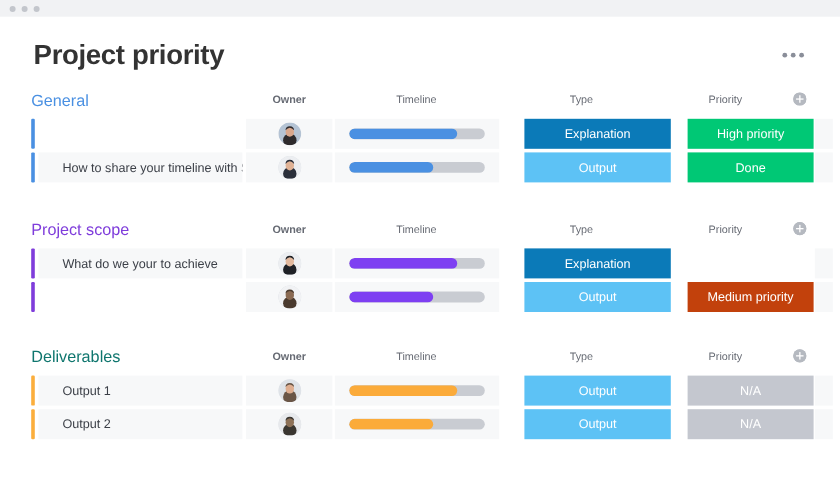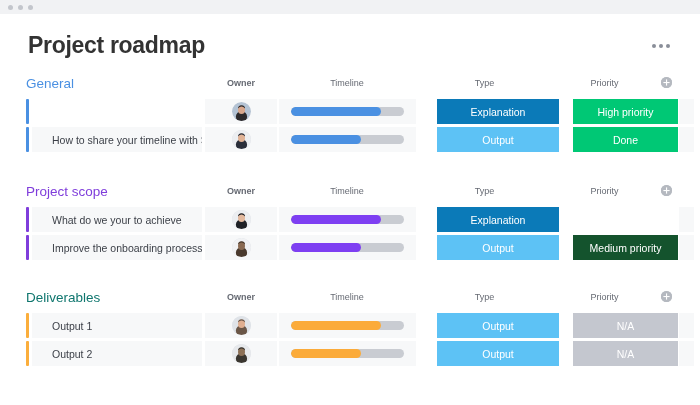--- a/index.html
+++ b/index.html
@@ -134,21 +134,21 @@
 
   <div class="titlebar">
     <span class="dot"></span>
     <span class="dot"></span>
     <span class="dot"></span>
   </div>
 
   <div class="canvas">
 
     <div class="page-head">
-      <div class="page-title">Project roadmap</div>
+      <div class="page-title">Project priority</div>
       <div class="kebab">
         <i></i>
           <i></i>
           <i></i>
       </div>
     </div>
 
     <div id="groups-host">
         <div class="group" style="top: 62px;">
           <div class="group-head">
@@ -240,38 +240,37 @@
             <div class="cell-timeline">
               <div class="bar-track">
                 <div class="bar-fill" style="width: 80%; background: rgb(126, 63, 242);"></div>
               </div>
             </div>
             <div class="cell-type" style="background: rgb(11, 122, 184);">Explanation</div>
             <div class="cell-tail"></div>
           </div>
           <div class="row">
             <div class="accent" style="background: rgb(127, 61, 219);"></div>
-            <div class="cell-name">Improve the onboarding process</div>
             <div class="cell-owner">
               <span class="avatar">
                 <svg viewBox="0 0 19 19">
                   <circle cx="9.5" cy="9.5" r="9.5" fill="#f1f2f4"></circle>
                   <circle cx="9.5" cy="14.8" r="5.6" fill="#4a3a2e"></circle>
                   <ellipse cx="9.5" cy="7.9" rx="3.5" ry="4.1" fill="#8a6a52"></ellipse>
                   <path d="M5.9 6.6 Q9.5 2.3 13.1 6.6 Q13.1 3.4 9.5 3.2 Q6.1 3.3 5.9 6.6 Z" fill="#4a3a2e"></path>
                 </svg>
               </span>
             </div>
             <div class="cell-timeline">
               <div class="bar-track">
                 <div class="bar-fill" style="width: 62%; background: rgb(126, 63, 242);"></div>
               </div>
             </div>
             <div class="cell-type" style="background: rgb(93, 194, 245);">Output</div>
-            <div class="cell-priority" style="background: #14532d;">Medium priority</div>
+            <div class="cell-priority" style="background: #c2410c;">Medium priority</div>
             <div class="cell-tail"></div>
           </div>
         </div>
         <div class="group" style="top: 276px;">
           <div class="group-head">
             <div class="group-title" style="color: #0f766e;">Deliverables</div>
             <div class="col-label col-owner">Owner</div>
             <div class="col-label col-timeline">Timeline</div>
             <div class="col-label col-type">Type</div>
             <div class="col-label col-priority">Priority</div>

